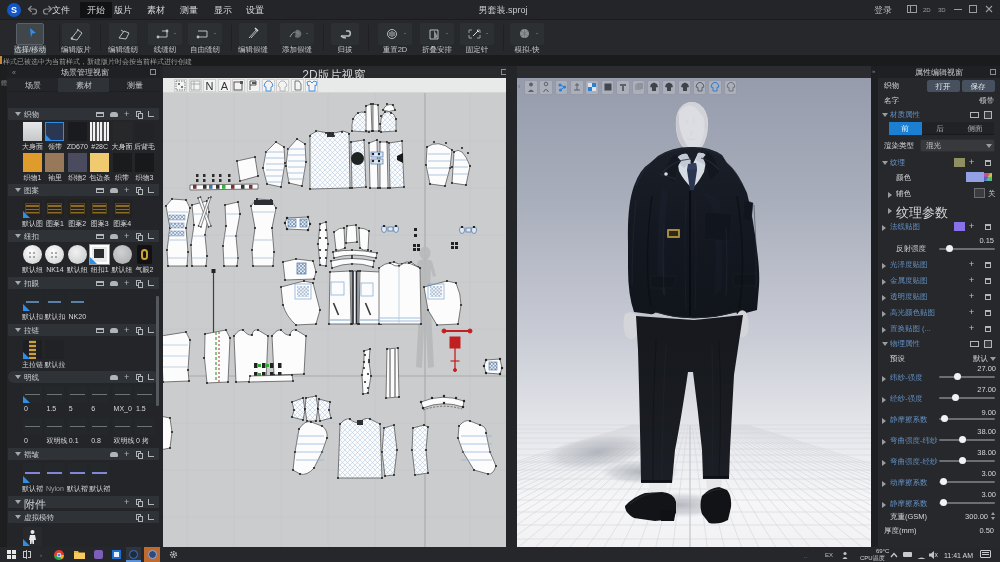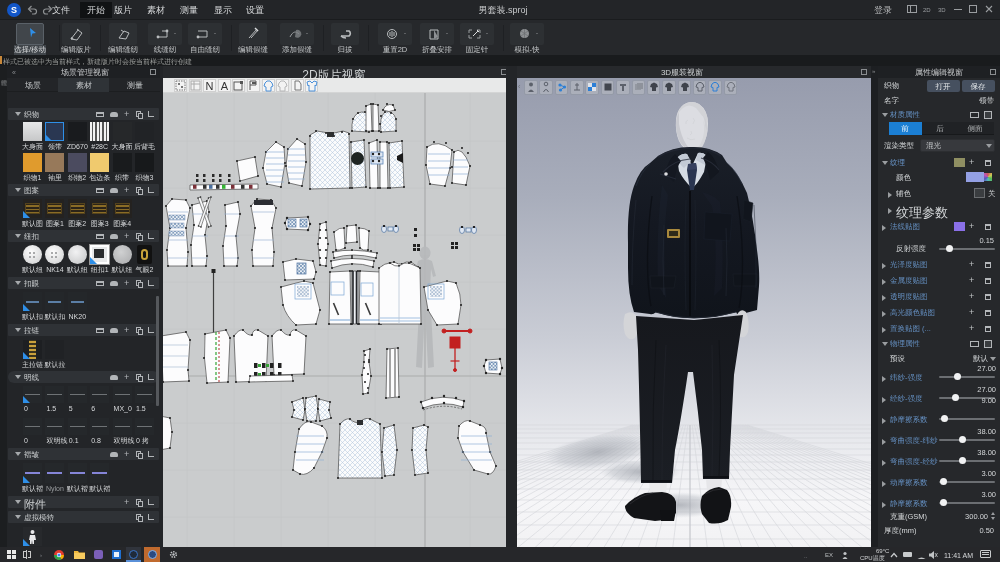--- a/index.html
+++ b/index.html
@@ -969,24 +969,20 @@
         <path d="M160 416 L170 418 L172 432 L170 448 L160 450 Z" fill="#fcfcfd" stroke="#515151" stroke-width="0.75"></path>
         <circle cx="160" cy="416" r="1.05" fill="#222"></circle>
         <circle cx="170" cy="418" r="1.05" fill="#222"></circle>
         <circle cx="172" cy="432" r="1.05" fill="#222"></circle>
         <circle cx="170" cy="448" r="1.05" fill="#222"></circle>
         <circle cx="160" cy="450" r="1.05" fill="#222"></circle>
       </svg>
     </div>
     <div class="ab" style="left:506px;top:66px;width:11px;height:481px;background:#232528"></div>
     <div class="ab" style="left:517px;top:66px;width:354px;height:481px;background:#2a2c2f">
-      <div class="ab" style="left:0;top:0;width:354px;height:12px;background:#27292c">
-        <div class="tx" style="left:165px;top:2.5px;transform:translateX(-50%);font-size:8px;color:#cfd2d4">3D服装视窗</div>
-        <div class="ab" style="left:344px;top:3px;width:6px;height:6px;border:1px solid #8a8d90"></div>
-      </div>
       <svg width="354" height="469" viewBox="517 78 354 469" style="position:absolute;left:0;top:12px">
         <defs>
           <linearGradient id="bg3" x1="0" y1="0" x2="0" y2="1">
             <stop offset="0" stop-color="#979cad"></stop>
             <stop offset="0.25" stop-color="#a8adbb"></stop>
             <stop offset="0.55" stop-color="#c9ccd5"></stop>
             <stop offset="0.78" stop-color="#e9eaee"></stop>
             <stop offset="0.9" stop-color="#f6f6f8"></stop>
             <stop offset="1" stop-color="#f2f2f4"></stop>
           </linearGradient>
@@ -1252,21 +1248,21 @@
       <div class="ab" style="left:76px;top:307px;width:7px;height:7px;border-radius:4px;background:#f1f2f3"></div>
       <div class="ab" style="left:0;top:317px;width:122px;height:14px">
         <div class="tx" style="left:118px;top:3px;transform:translateX(-100%);font-size:7.5px;color:#d4d7d9">27.00</div>
       </div>
       <div class="ab" style="left:0;top:326px;width:122px;height:14px">
         <div class="ab" style="left:4px;top:5px;width:0;height:0;border-top:3px solid transparent;border-bottom:3px solid transparent;border-left:4px solid #9a9da0"></div>
         <div class="tx" style="left:12px;top:3px;font-size:7.5px;color:#6590c2">经纱-强度</div>
       </div>
       <div class="ab" style="left:61px;top:331px;width:56px;height:2px;background:#6b6e72;border-radius:1px"></div>
       <div class="ab" style="left:74px;top:328px;width:7px;height:7px;border-radius:4px;background:#f1f2f3"></div>
-      <div class="ab" style="left:0;top:328px;width:122px;height:14px">
+      <div class="ab" style="left:0;top:340px;width:122px;height:14px">
         <div class="tx" style="left:118px;top:3px;transform:translateX(-100%);font-size:7.5px;color:#d4d7d9">9.00</div>
       </div>
       <div class="ab" style="left:0;top:347px;width:122px;height:14px">
         <div class="ab" style="left:4px;top:5px;width:0;height:0;border-top:3px solid transparent;border-bottom:3px solid transparent;border-left:4px solid #9a9da0"></div>
         <div class="tx" style="left:12px;top:3px;font-size:7.5px;color:#6590c2">静摩擦系数</div>
       </div>
       <div class="ab" style="left:61px;top:352px;width:56px;height:2px;background:#6b6e72;border-radius:1px"></div>
       <div class="ab" style="left:63px;top:349px;width:7px;height:7px;border-radius:4px;background:#f1f2f3"></div>
       <div class="ab" style="left:0;top:359px;width:122px;height:14px">
         <div class="tx" style="left:118px;top:3px;transform:translateX(-100%);font-size:7.5px;color:#d4d7d9">38.00</div>

